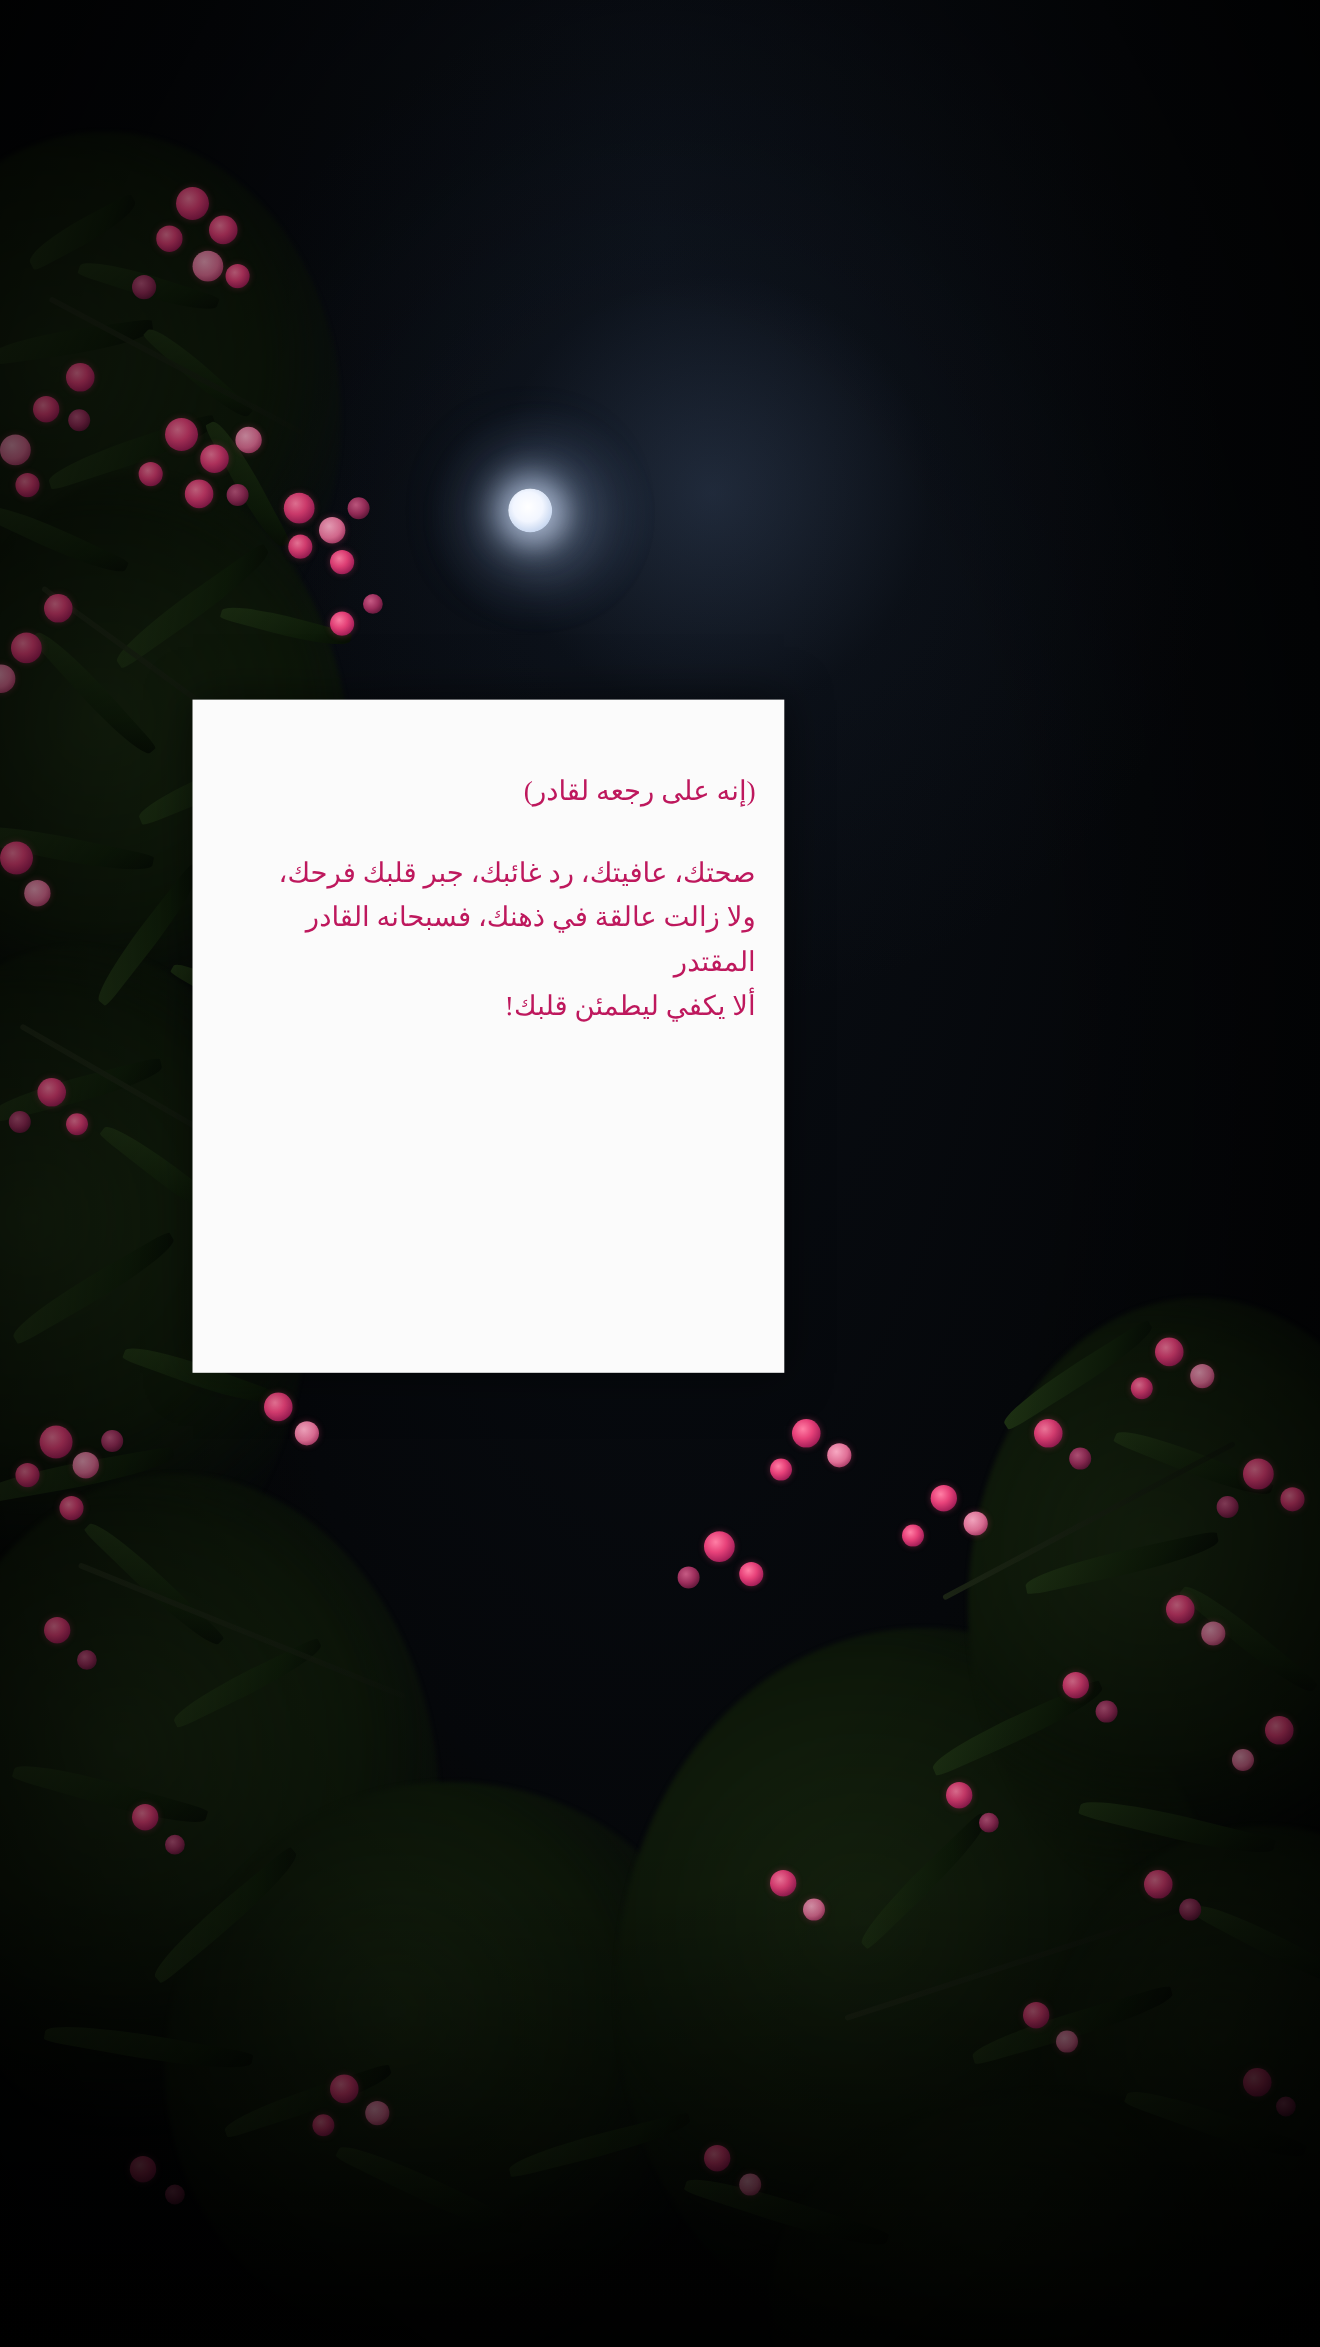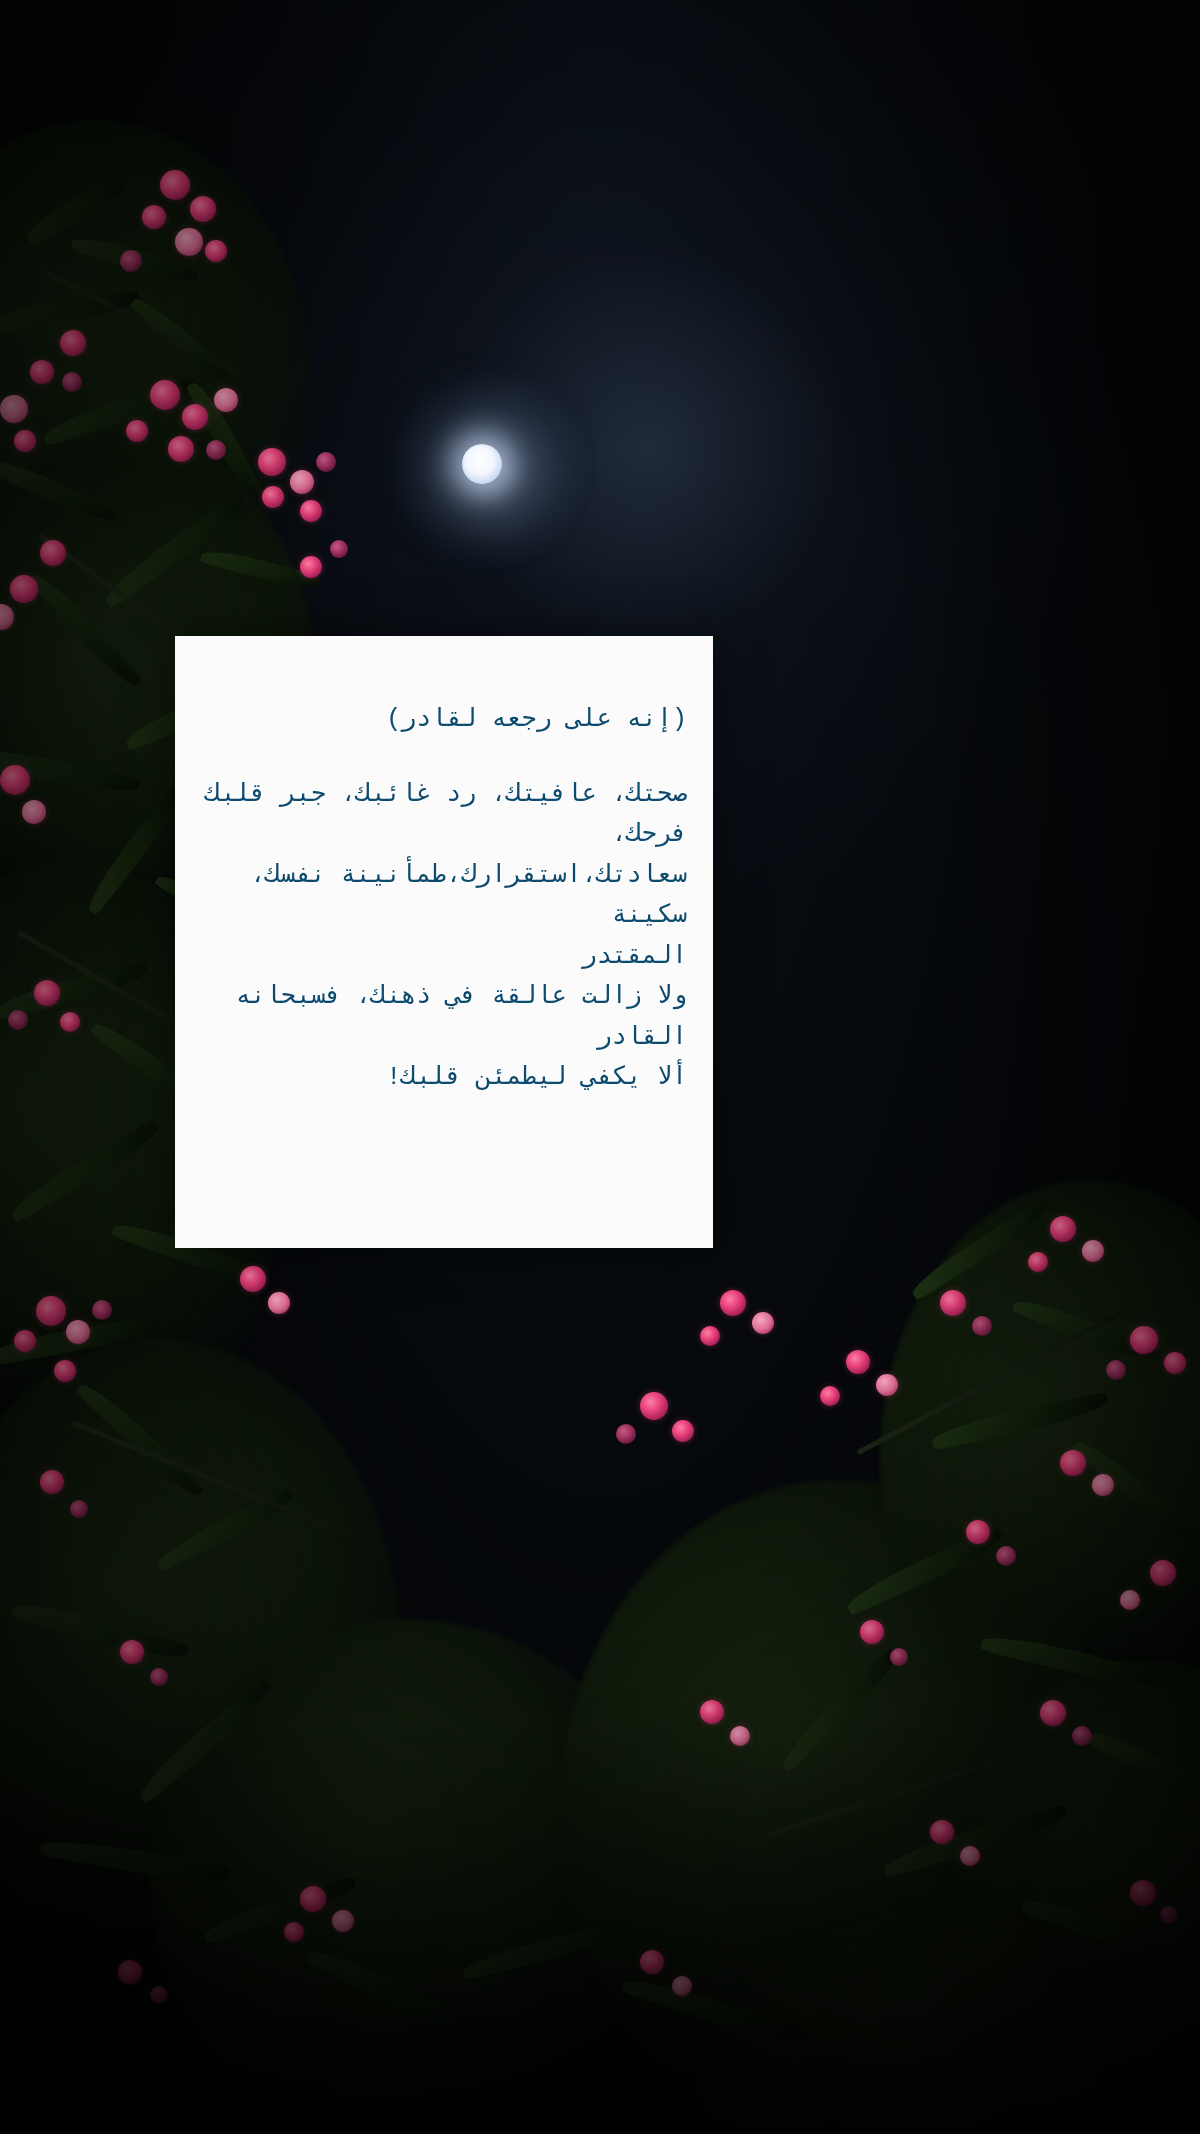--- a/index.html
+++ b/index.html
@@ -135,22 +135,22 @@
     font-size: 25px;
     font-weight: bold;
     color: #16181c;
     direction: rtl;
     white-space: nowrap;
   }
   .card-body {
     direction: rtl;
     text-align: right;
     padding: 64px 26px 0 26px;
-    color: #0c4a6e;
-    font-family: Liberation Mono, monospace;
+    color: #be185d;
+    font-family: Liberation Serif, serif;
     font-size: 25px;
     line-height: 1.62;
   }
   .card-body p {
     margin: 0;
   }
   .spacer-line {
     height: 34px;
   }
 
@@ -346,21 +346,20 @@
   <div class="bottom-shadow"></div>
   <div class="vignette"></div>
 
   <div class="quote-card">
 
 
     <div class="card-body">
       <p>(إنه على رجعه لقادر)</p>
       <div class="spacer-line"></div>
       <p>صحتك، عافيتك، رد غائبك، جبر قلبك فرحك،</p>
-      <p>سعادتك،استقرارك،طمأنينة نفسك، سكينة</p>
+      <p>ولا زالت عالقة في ذهنك، فسبحانه القادر</p>
       <p>المقتدر</p>
-      <p>ولا زالت عالقة في ذهنك، فسبحانه القادر</p>
       <p>ألا يكفي ليطمئن قلبك!</p>
     </div>
 
   </div>
 
 </div>
 
 </body></html>

